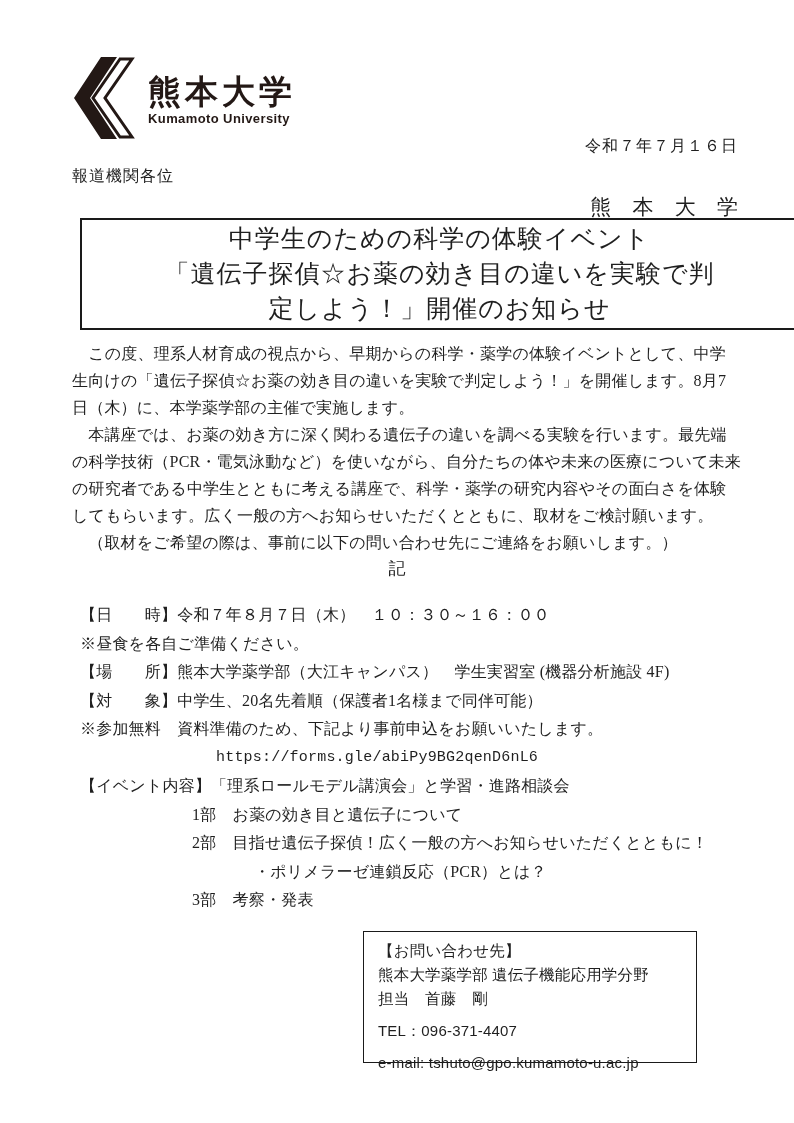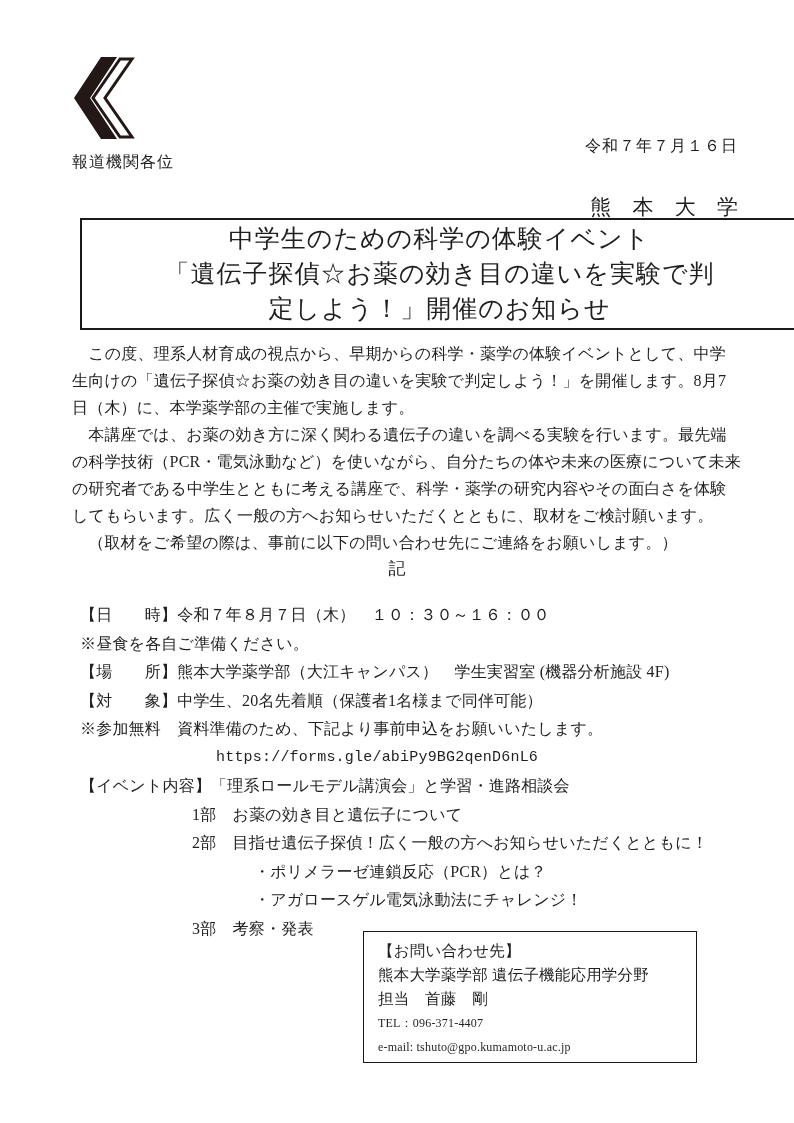--- a/index.html
+++ b/index.html
@@ -12,21 +12,21 @@
 
   
   .logo{position:absolute;left:74px;top:57px;display:flex;align-items:flex-start;}
   .logo svg{display:block;}
   .logo-text{margin-left:10px;padding-top:17px;font-family:"Liberation Sans","DejaVu Sans",sans-serif;color:#231815;}
   .logo-jp{font-size:33px;font-weight:bold;letter-spacing:4px;line-height:36px;}
   .logo-en{font-size:13px;font-weight:bold;letter-spacing:0.4px;line-height:15px;margin-top:1px;}
 
   
   .doc-date{position:absolute;top:136px;right:56px;font-size:16px;letter-spacing:1px;}
-  .addressee{position:absolute;top:152px;left:72px;font-size:16px;letter-spacing:1px;}
+  .addressee{position:absolute;top:166px;left:72px;font-size:16px;letter-spacing:1px;}
   .sender{position:absolute;top:193px;right:48px;font-size:21px;letter-spacing:8px;}
 
   
   .title-box{
     position:absolute;left:80px;top:218px;width:719px;box-sizing:border-box;
     border:2px solid #1a1a1a;text-align:center;
     font-size:25px;line-height:35px;padding:1px 6px 2px 6px;
     white-space:pre-line;letter-spacing:1px;
   }
 
@@ -45,32 +45,36 @@
   .details .url{margin-left:136px;font-family:"Liberation Mono","DejaVu Sans Mono",monospace;font-size:15px;}
   .details .part{margin-left:112px;}
   .details .bullet{margin-left:174px;}
 
   
   .contact-box{
     position:absolute;left:363px;top:931px;width:334px;height:132px;box-sizing:border-box;
     border:1.5px solid #1a1a1a;padding:7px 14px 6px 14px;
   }
   .contact-box .c-line{font-size:15.5px;line-height:24px;letter-spacing:0.2px;}
-  .contact-box .mono{font-family:Liberation Serif, serif;font-size:12px;}
+  .contact-box .mono{font-family:Liberation Sans, sans-serif;font-size:15px;margin-top:8px;}
 </style>
 </head>
 <body>
 
 <div class="page">
 
   <div class="logo">
     <svg width="64" height="82" viewBox="0 0 64 82" aria-hidden="true">
       <path d="M46,2 L19,41 L46,80 L58,80 L31,41 L58,2 Z" fill="#ffffff" stroke="#231815" stroke-width="3"></path>
       <path d="M27,0 L0,41 L27,82 L43,82 L16,41 L43,0 Z" fill="#231815"></path>
     </svg>
+    <div class="logo-text">
+      <div class="logo-jp">熊本大学</div>
+      <div class="logo-en">Kumamoto University</div>
+    </div>
   </div>
 
   <div class="doc-date">令和７年７月１６日</div>
   <div class="addressee">報道機関各位</div>
   <div class="sender">熊 本 大 学</div>
 
   <div class="title-box">中学生のための科学の体験イベント
 「遺伝子探偵☆お薬の効き目の違いを実験で判
 定しよう！」開催のお知らせ</div>
 
@@ -89,21 +93,20 @@
     <div class="row label">【日　　時】令和７年８月７日（木）　１０：３０～１６：００</div>
     <div class="row cont">※昼食を各自ご準備ください。</div>
     <div class="row label">【場　　所】熊本大学薬学部（大江キャンパス）　学生実習室 (機器分析施設 4F)</div>
     <div class="row label">【対　　象】中学生、20名先着順（保護者1名様まで同伴可能）</div>
     <div class="row cont">※参加無料　資料準備のため、下記より事前申込をお願いいたします。</div>
     <div class="row url">https://forms.gle/abiPy9BG2qenD6nL6</div>
     <div class="row label">【イベント内容】「理系ロールモデル講演会」と学習・進路相談会</div>
     <div class="row part">1部　お薬の効き目と遺伝子について</div>
     <div class="row part">2部　目指せ遺伝子探偵！広く一般の方へお知らせいただくとともに！</div>
     <div class="row bullet">・ポリメラーゼ連鎖反応（PCR）とは？</div>
-    <div class="row bullet">・アガロースゲル電気泳動法にチャレンジ！</div>
     <div class="row part">3部　考察・発表</div>
   </div>
 
   <div class="contact-box">
     <div class="c-line">【お問い合わせ先】</div>
     <div class="c-line">熊本大学薬学部 遺伝子機能応用学分野</div>
     <div class="c-line">担当　首藤　剛</div>
     <div class="c-line mono">TEL：096-371-4407</div>
     <div class="c-line mono">e-mail: tshuto@gpo.kumamoto-u.ac.jp</div>
   </div>

